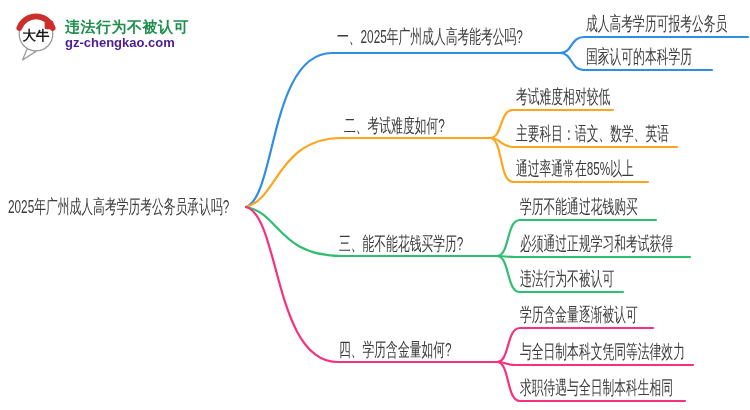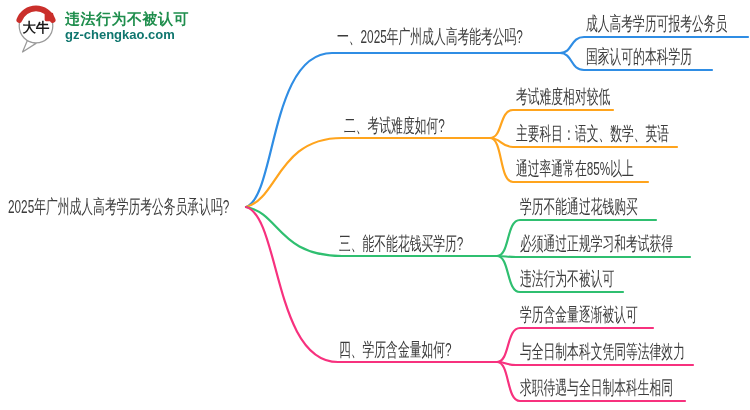--- a/index.html
+++ b/index.html
@@ -6,25 +6,25 @@
   .canvas{
     position:relative;width:750px;height:410px;background:#ffffff;overflow:hidden;
     font-family:"Liberation Sans","DejaVu Sans",sans-serif;
   }
   .map-svg{position:absolute;left:0;top:0;}
   .node{
     position:absolute;white-space:nowrap;height:20px;line-height:20px;
     font-size:19px;color:#3c3c3c;
     transform:scaleX(0.62);transform-origin:0 50%;
   }
-  .logo{position:absolute;left:12px;top:2px;display:flex;align-items:flex-start;justify-content:space-between;}
+  .logo{position:absolute;left:12px;top:10px;display:flex;align-items:flex-start;justify-content:space-between;}
   .logo-icon{width:48px;height:52px;display:block;}
   .logo-text{margin-left:5px;padding-top:8px;}
   .site-name{display:block;color:#1f8e4d;font-weight:bold;font-size:15px;line-height:17px;letter-spacing:0.5px;}
-  .site-url{display:block;color:#0f766e;font-weight:bold;font-size:13px;line-height:15px;}
+  .site-url{display:block;color:#4c1d95;font-weight:bold;font-size:13px;line-height:15px;}
 </style>
 </head>
 <body>
 
 <div class="canvas">
 
   <svg class="map-svg" width="750" height="410" viewBox="0 0 750 410">
     <g fill="none" stroke-width="2.2" stroke-linecap="round">
       <g stroke="#2f8de4">
         <path d="M246,207 C276,197 270,53 332,53 L560,53"></path>

